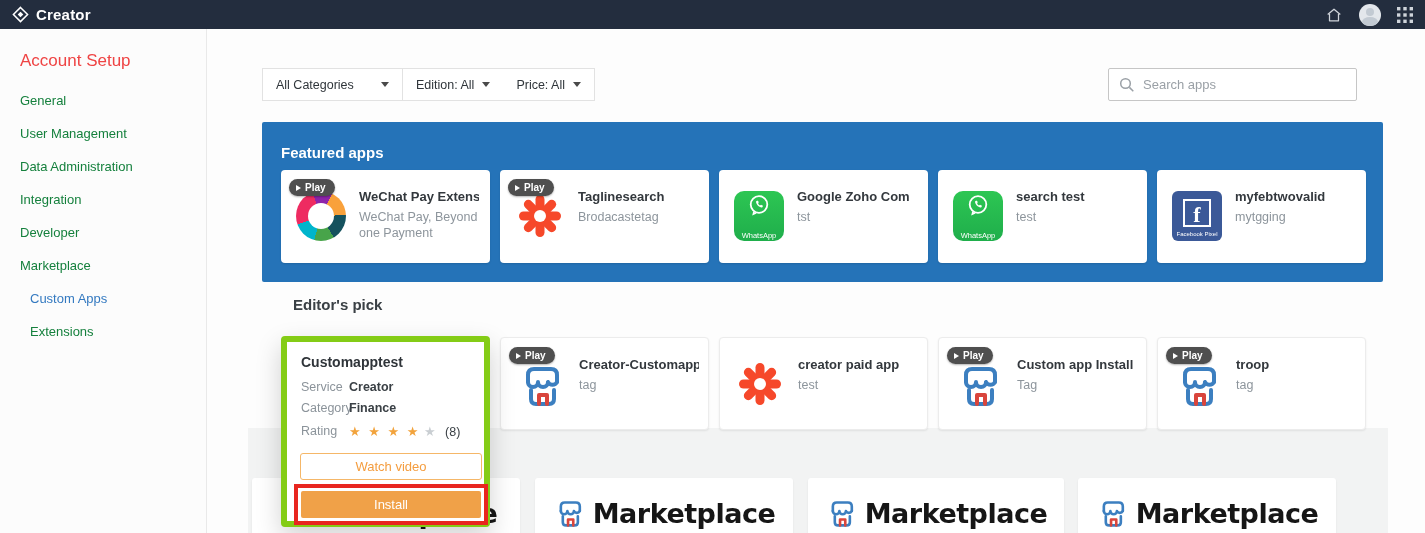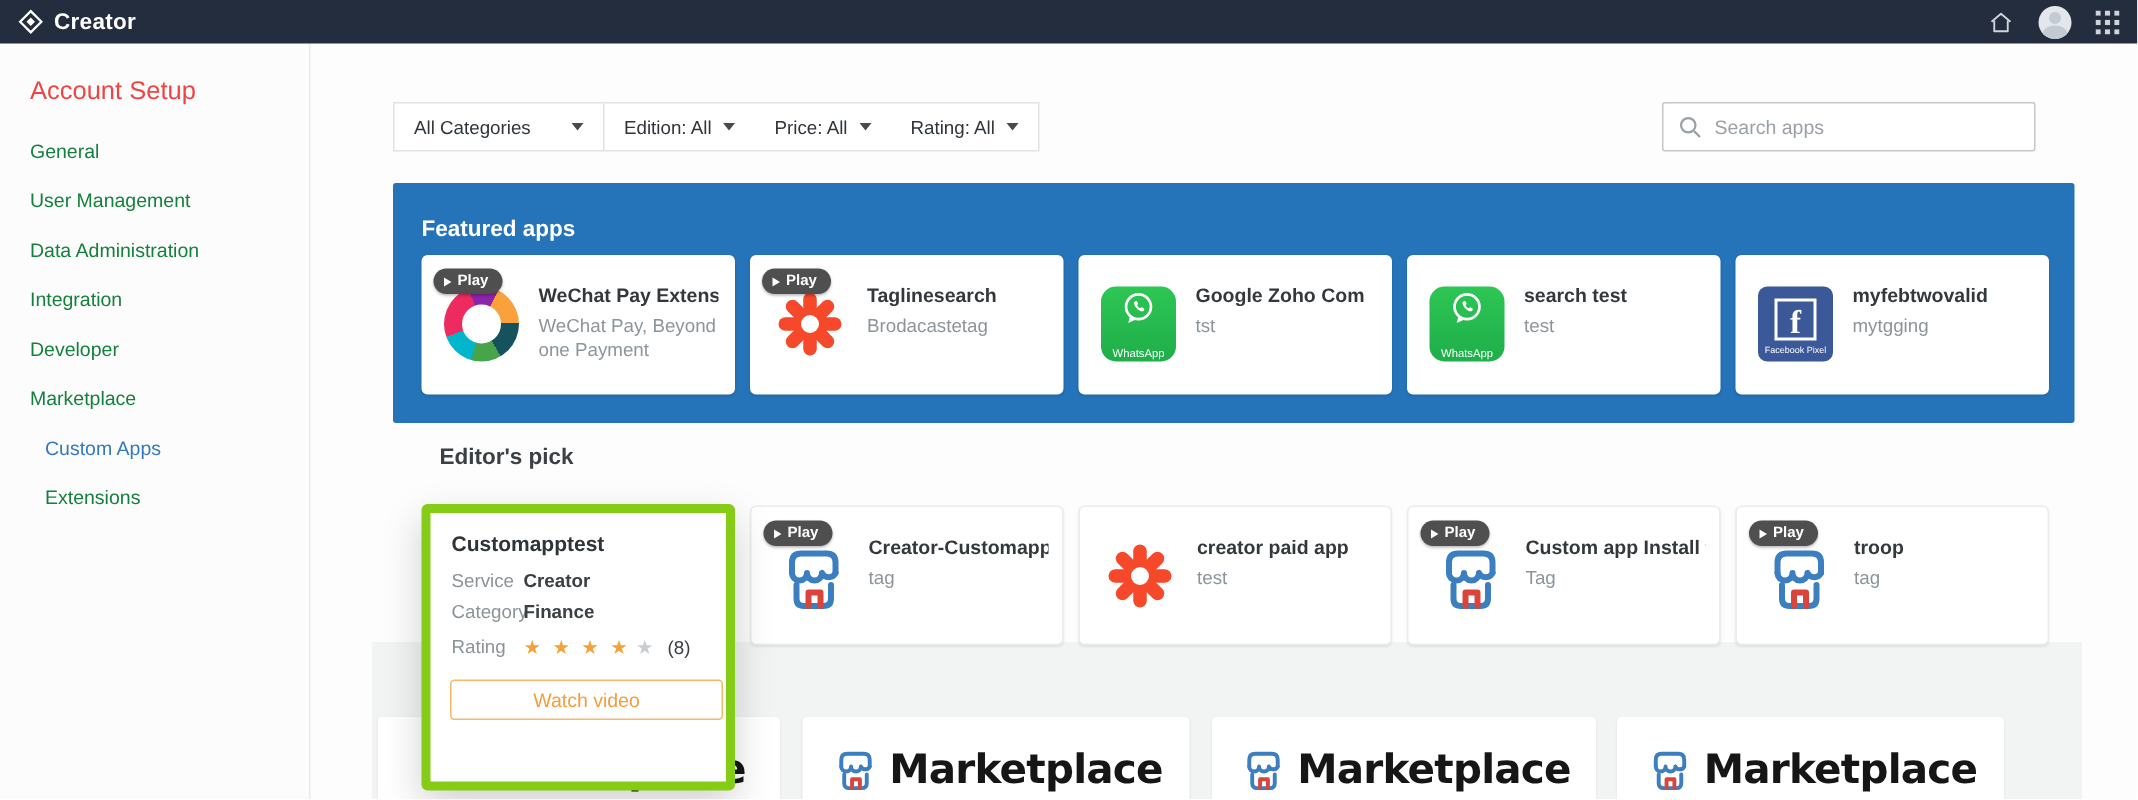--- a/index.html
+++ b/index.html
@@ -175,24 +175,20 @@
       <span class="caret"></span>
     </div>
     <div class="filter-cell">
       <span>Edition: All</span>
       <span class="caret"></span>
     </div>
     <div class="filter-cell">
       <span>Price: All</span>
       <span class="caret"></span>
     </div>
-    <div class="filter-cell">
-      <span>Rating: All</span>
-      <span class="caret"></span>
-    </div>
   </div>
 
   <div class="searchbox">
     <span class="search-glyph">
       <svg width="16" height="16" viewBox="0 0 16 16" fill="none" stroke="#9aa0a6" stroke-width="1.5">
         <circle cx="6.5" cy="6.5" r="4.8"></circle>
           <path d="M10.4 10.4 L14.3 14.3"></path>
       </svg>
     </span>
     <input type="text" placeholder="Search apps" style="">
@@ -443,15 +439,18 @@
     </div>
     <div class="exp-row" style="top:82px">
       <span class="exp-label">Rating</span>
       <span>
         <span class="stars-filled">★ ★ ★ ★</span>
         <span class="star-empty">★</span>
         <span class="rating-count">(8)</span>
       </span>
     </div>
     <div class="watch-btn">Watch video</div>
+    <div class="red-annotation">
+      <button class="install-btn">Install</button>
+    </div>
   </div>
 
 </div>
 
 </body></html>

